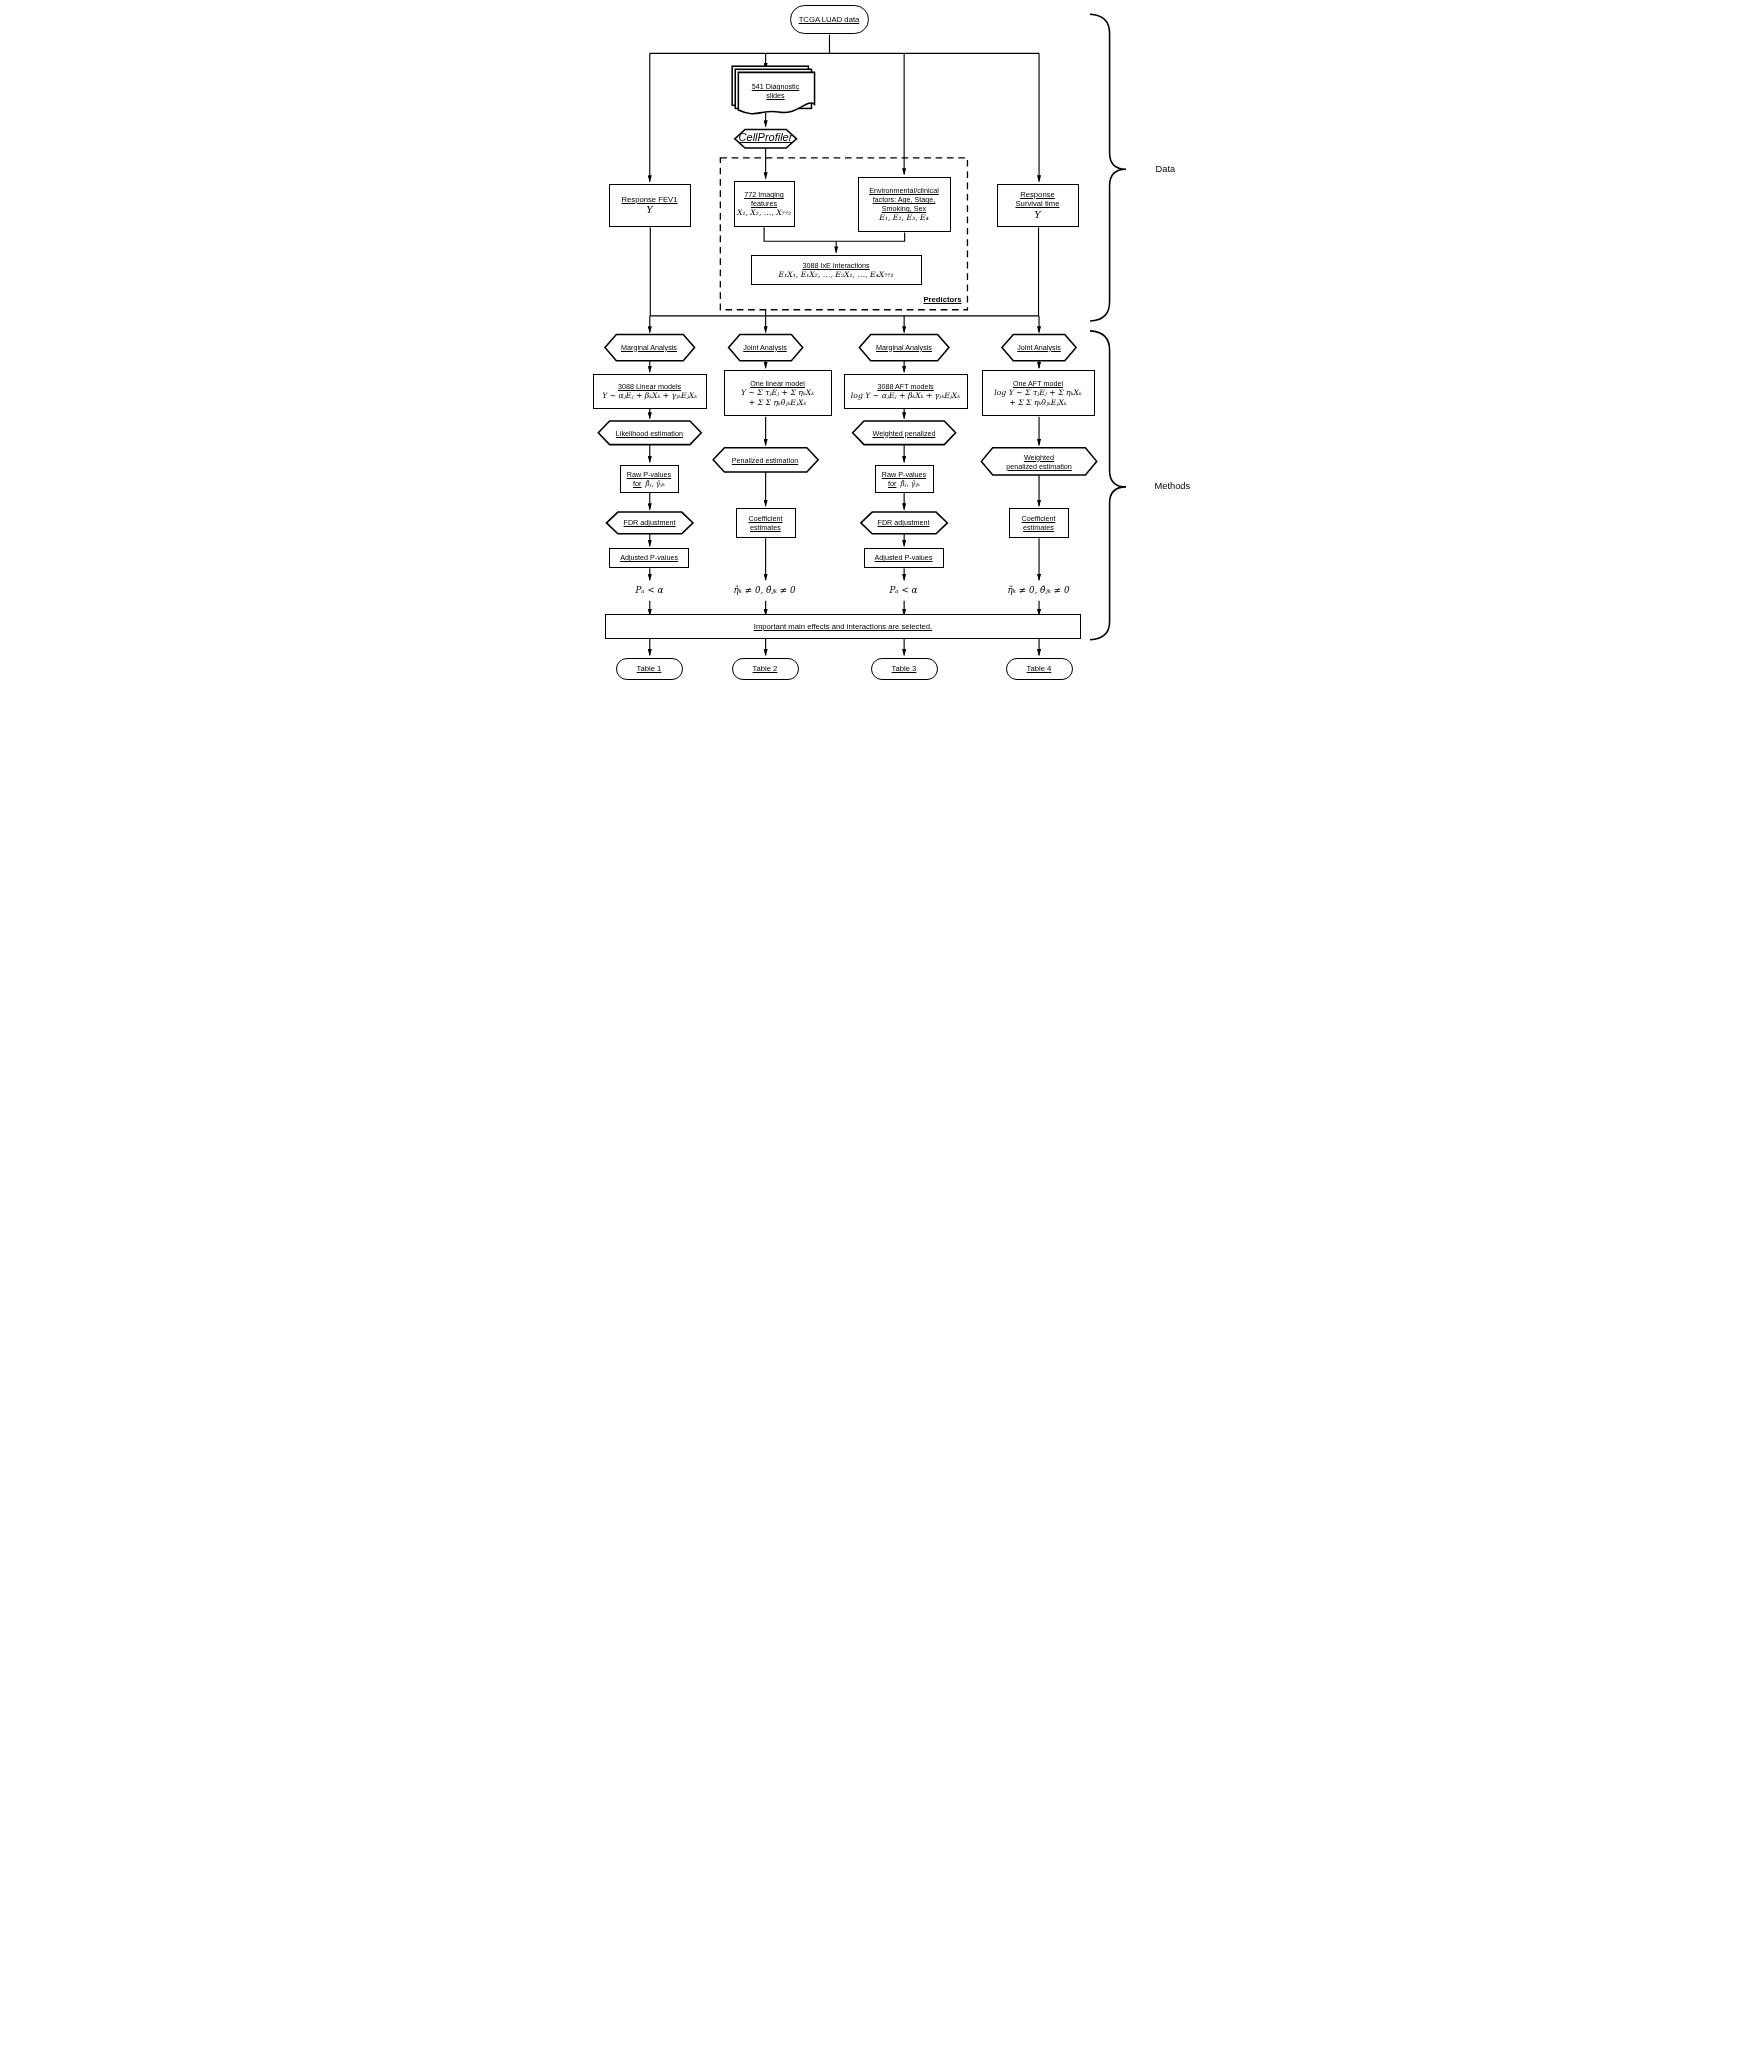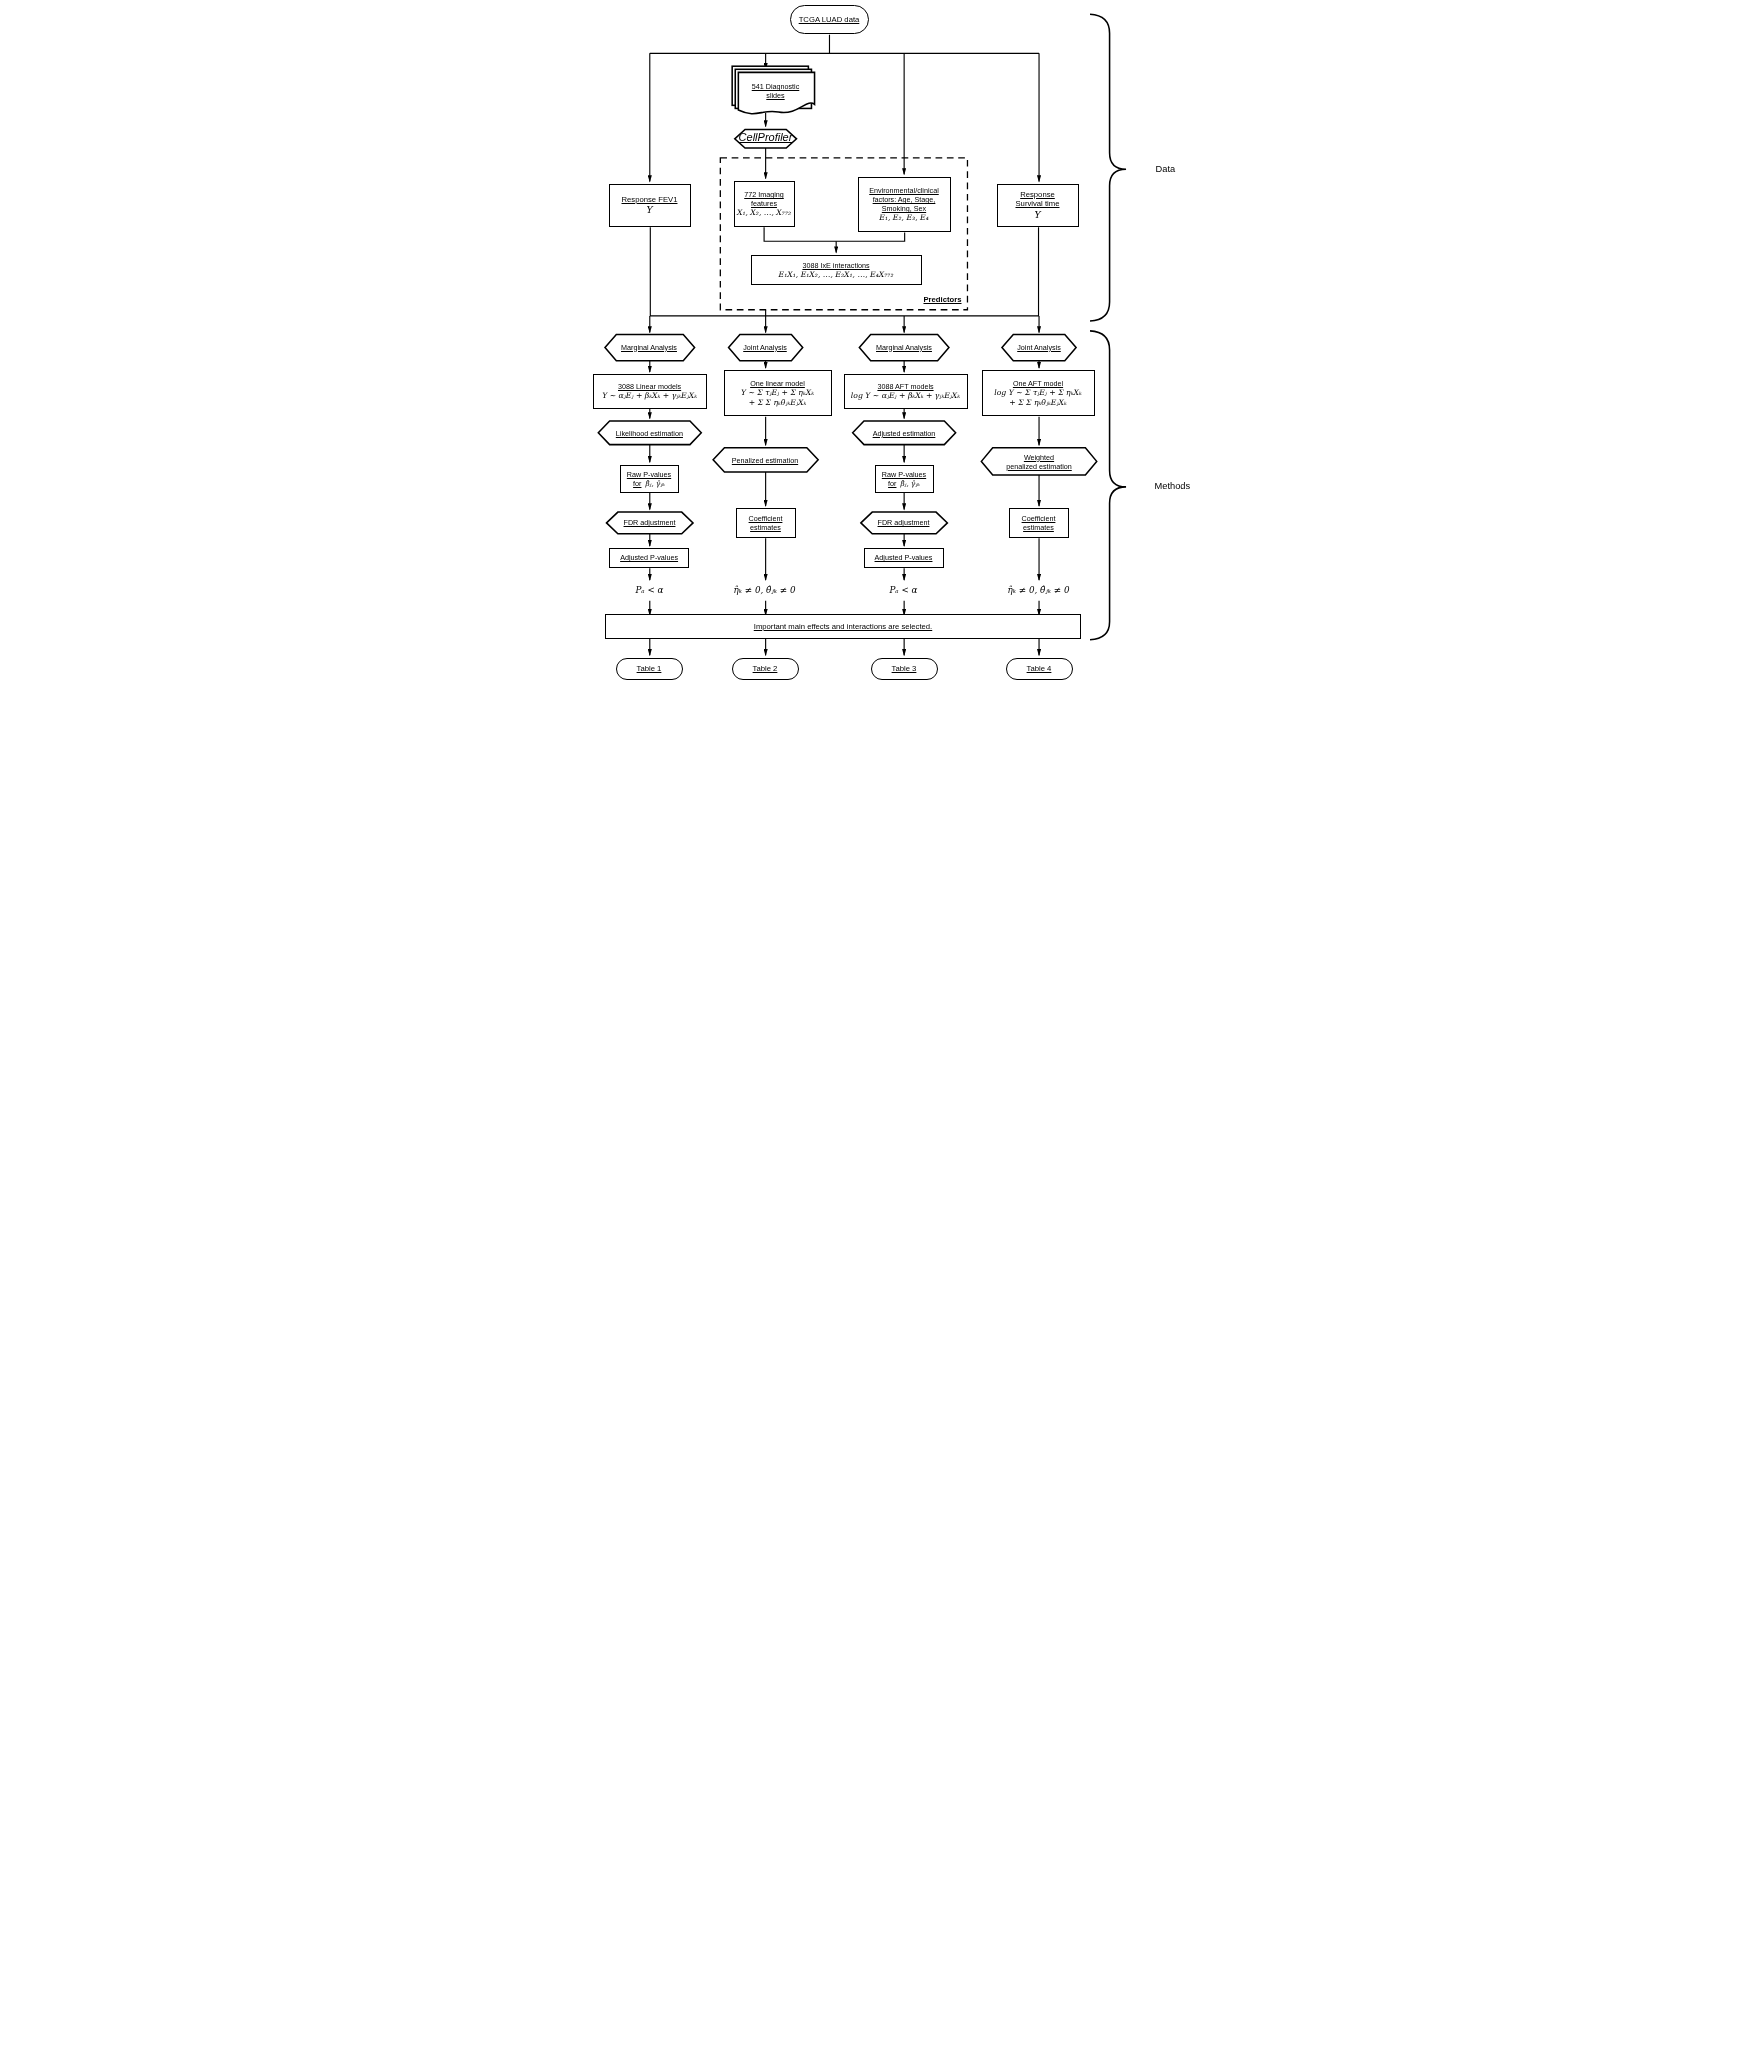--- a/index.html
+++ b/index.html
@@ -204,21 +204,21 @@
 + Σ Σ ηₖθⱼₖEⱼXₖ</span>
   </div>
 
   <div class="label" style="left:15.4px;top:421px;width:93px;height:24px">
     <span class="t">Likelihood estimation</span>
   </div>
   <div class="label" style="left:130px;top:448px;width:95px;height:24px">
     <span class="t">Penalized estimation</span>
   </div>
   <div class="label" style="left:270px;top:421px;width:93px;height:24px">
-    <span class="t">Adjusted estimation</span>
+    <span class="t">Weighted penalized</span>
   </div>
   <div class="label" style="left:398px;top:448px;width:107px;height:27px">
     <span class="t">Weighted
 penalized estimation</span>
   </div>
 
   <div class="box" style="left:32px;top:465px;width:59px;height:28px">
     <span class="t">Raw P-values</span>
     <span class="forline">
       <span class="t">for</span>

